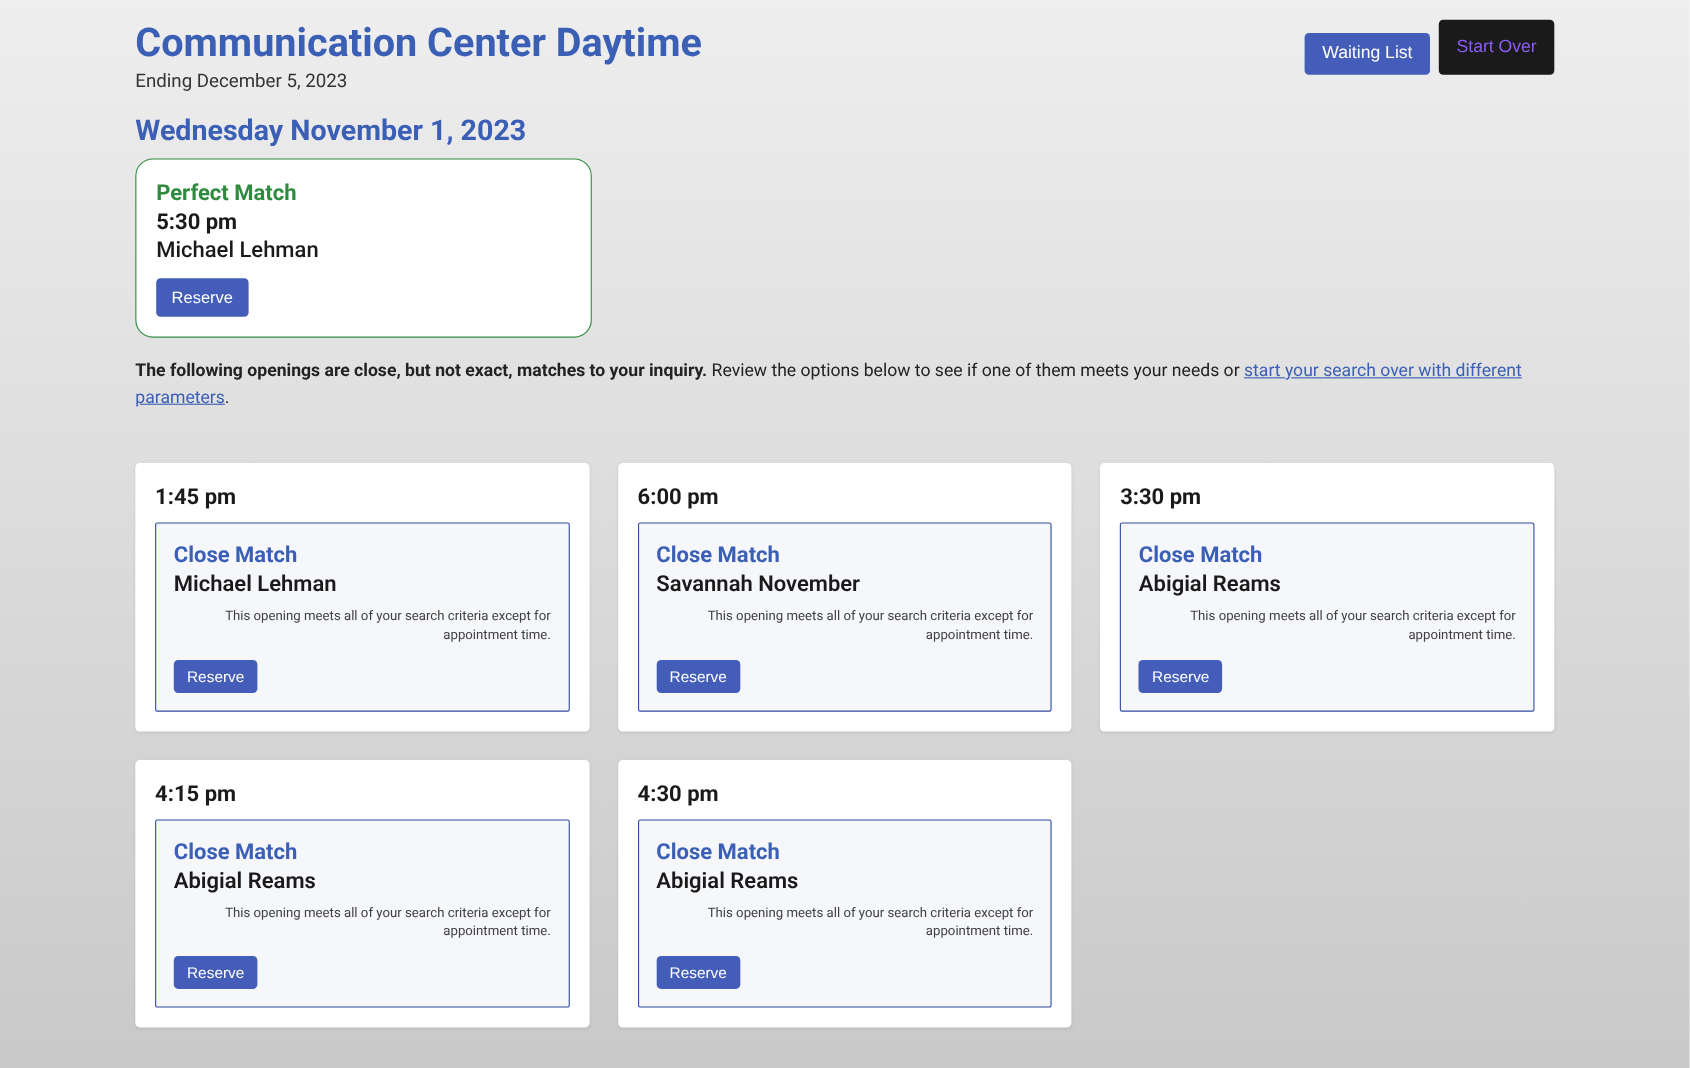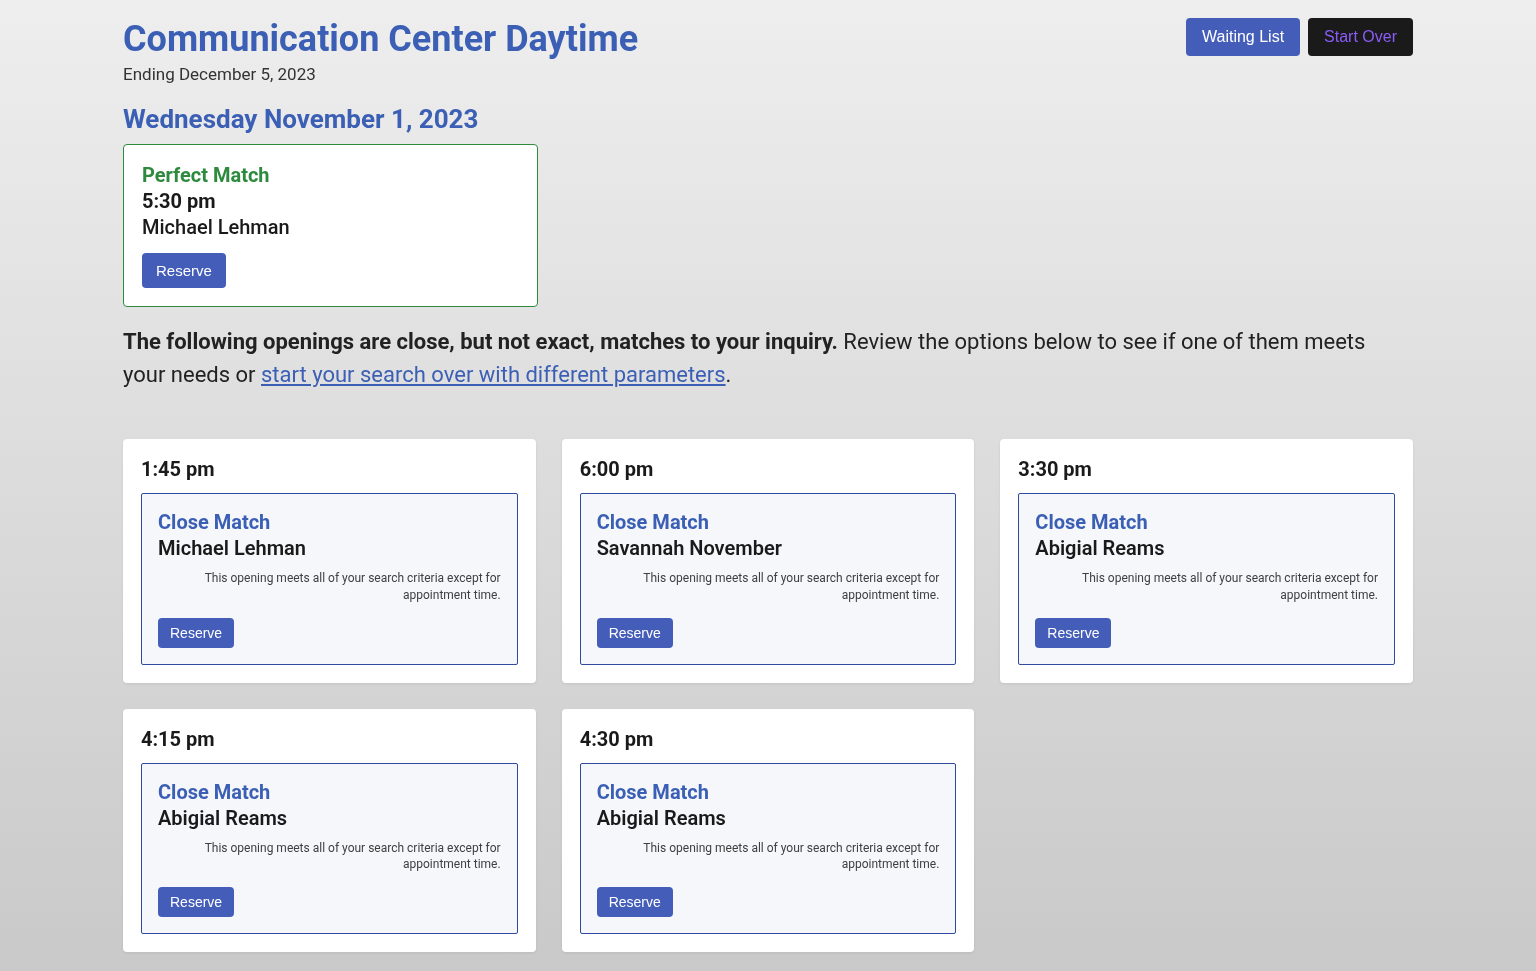--- a/index.html
+++ b/index.html
@@ -37,41 +37,42 @@
     }
     .btn-primary {
       background: #435db8;
       color: #fff;
       border: none;
       padding: 10px 16px;
       font-size: 16px;
       border-radius: 4px;
       cursor: pointer;
       font-weight: 500;
+      margin-top: 12px;
     }
     .btn-dark {
       background: #1a1a1a;
       color: #8b5cf6;
       border: none;
       padding: 10px 16px;
       font-size: 16px;
       border-radius: 4px;
       cursor: pointer;
       font-weight: 500;
     }
     .date-heading {
       color: #3b5fb5;
       font-size: 26px;
       font-weight: 700;
       margin-bottom: 10px;
     }
     .perfect-card {
       background: #fff;
       border: 1.5px solid #2e8b3e;
-      border-radius: 4px;
+      border-radius: 16px;
       padding: 18px;
       width: 415px;
       margin-bottom: 18px;
     }
     .perfect-label {
       color: #2e8b3e;
       font-size: 20px;
       font-weight: 700;
       margin-bottom: 2px;
     }
@@ -89,21 +90,21 @@
       background: #435db8;
       color: #fff;
       border: none;
       padding: 9px 14px;
       font-size: 15px;
       border-radius: 4px;
       cursor: pointer;
       font-weight: 500;
     }
     .intro-text {
-      font-size: 22px;
+      font-size: 16px;
       color: #222;
       margin-bottom: 18px;
       line-height: 1.5;
     }
     .intro-text strong { font-weight: 700; }
     .intro-text a {
       color: #3b5fb5;
       text-decoration: underline;
       cursor: pointer;
     }

